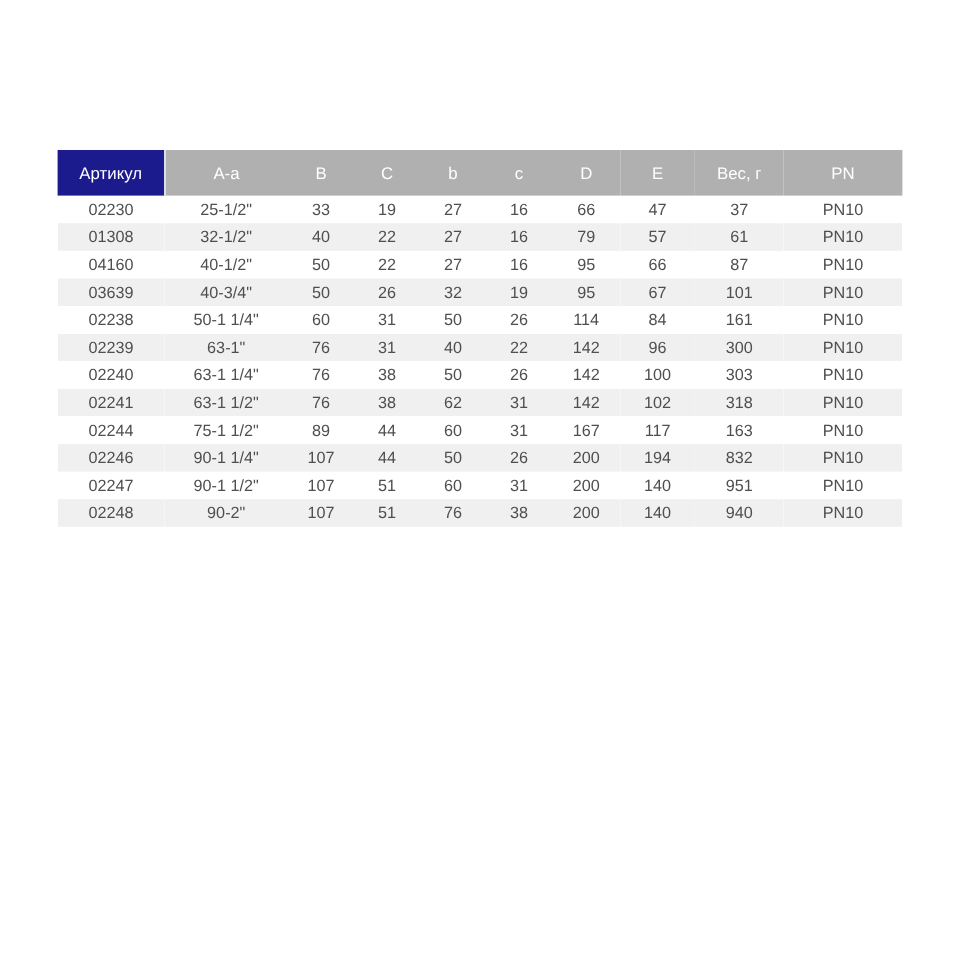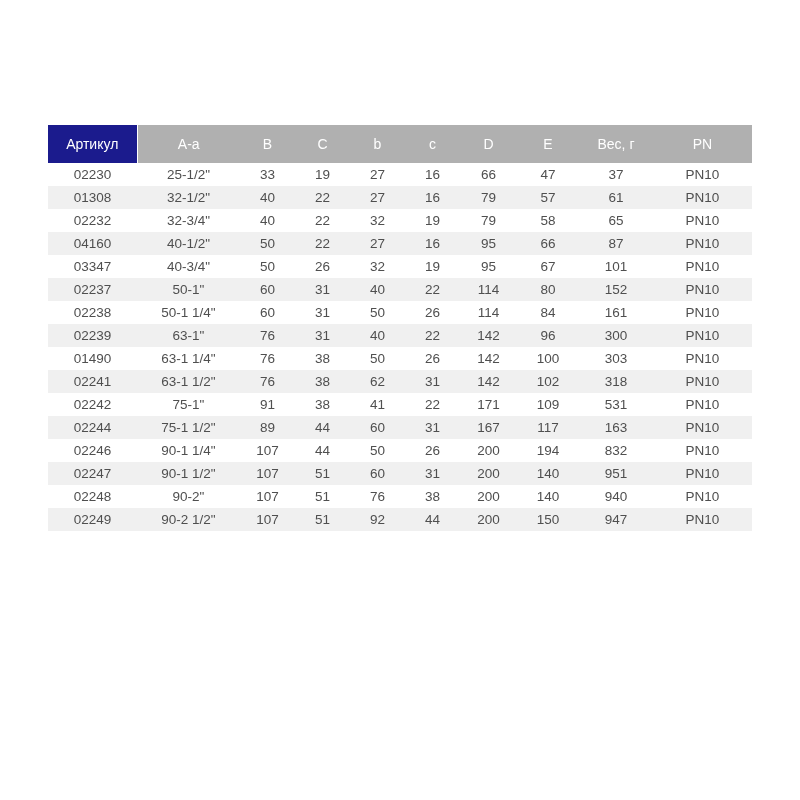--- a/index.html
+++ b/index.html
@@ -108,68 +108,44 @@
             <td>40</td>
             <td>22</td>
             <td>27</td>
             <td>16</td>
             <td>79</td>
             <td>57</td>
             <td>61</td>
             <td>PN10</td>
           </tr>
           <tr>
-            <td>02232</td>
-            <td>32-3/4"</td>
-            <td>40</td>
-            <td>22</td>
-            <td>32</td>
-            <td>19</td>
-            <td>79</td>
-            <td>58</td>
-            <td>65</td>
-            <td>PN10</td>
-          </tr>
-          <tr>
             <td>04160</td>
             <td>40-1/2"</td>
             <td>50</td>
             <td>22</td>
             <td>27</td>
             <td>16</td>
             <td>95</td>
             <td>66</td>
             <td>87</td>
             <td>PN10</td>
           </tr>
           <tr>
-            <td>03347</td>
+            <td>03639</td>
             <td>40-3/4"</td>
             <td>50</td>
             <td>26</td>
             <td>32</td>
             <td>19</td>
             <td>95</td>
             <td>67</td>
             <td>101</td>
             <td>PN10</td>
           </tr>
           <tr>
-            <td>02237</td>
-            <td>50-1"</td>
-            <td>60</td>
-            <td>31</td>
-            <td>40</td>
-            <td>22</td>
-            <td>114</td>
-            <td>80</td>
-            <td>152</td>
-            <td>PN10</td>
-          </tr>
-          <tr>
             <td>02238</td>
             <td>50-1 1/4"</td>
             <td>60</td>
             <td>31</td>
             <td>50</td>
             <td>26</td>
             <td>114</td>
             <td>84</td>
             <td>161</td>
             <td>PN10</td>
@@ -180,53 +156,41 @@
             <td>76</td>
             <td>31</td>
             <td>40</td>
             <td>22</td>
             <td>142</td>
             <td>96</td>
             <td>300</td>
             <td>PN10</td>
           </tr>
           <tr>
-            <td>01490</td>
+            <td>02240</td>
             <td>63-1 1/4"</td>
             <td>76</td>
             <td>38</td>
             <td>50</td>
             <td>26</td>
             <td>142</td>
             <td>100</td>
             <td>303</td>
             <td>PN10</td>
           </tr>
           <tr>
             <td>02241</td>
             <td>63-1 1/2"</td>
             <td>76</td>
             <td>38</td>
             <td>62</td>
             <td>31</td>
             <td>142</td>
             <td>102</td>
             <td>318</td>
-            <td>PN10</td>
-          </tr>
-          <tr>
-            <td>02242</td>
-            <td>75-1"</td>
-            <td>91</td>
-            <td>38</td>
-            <td>41</td>
-            <td>22</td>
-            <td>171</td>
-            <td>109</td>
-            <td>531</td>
             <td>PN10</td>
           </tr>
           <tr>
             <td>02244</td>
             <td>75-1 1/2"</td>
             <td>89</td>
             <td>44</td>
             <td>60</td>
             <td>31</td>
             <td>167</td>
@@ -261,30 +225,18 @@
           <tr>
             <td>02248</td>
             <td>90-2"</td>
             <td>107</td>
             <td>51</td>
             <td>76</td>
             <td>38</td>
             <td>200</td>
             <td>140</td>
             <td>940</td>
-            <td>PN10</td>
-          </tr>
-          <tr>
-            <td>02249</td>
-            <td>90-2 1/2"</td>
-            <td>107</td>
-            <td>51</td>
-            <td>92</td>
-            <td>44</td>
-            <td>200</td>
-            <td>150</td>
-            <td>947</td>
             <td>PN10</td>
           </tr>
         </tbody>
     </table>
   </div>
 </div>
 
 </body></html>

